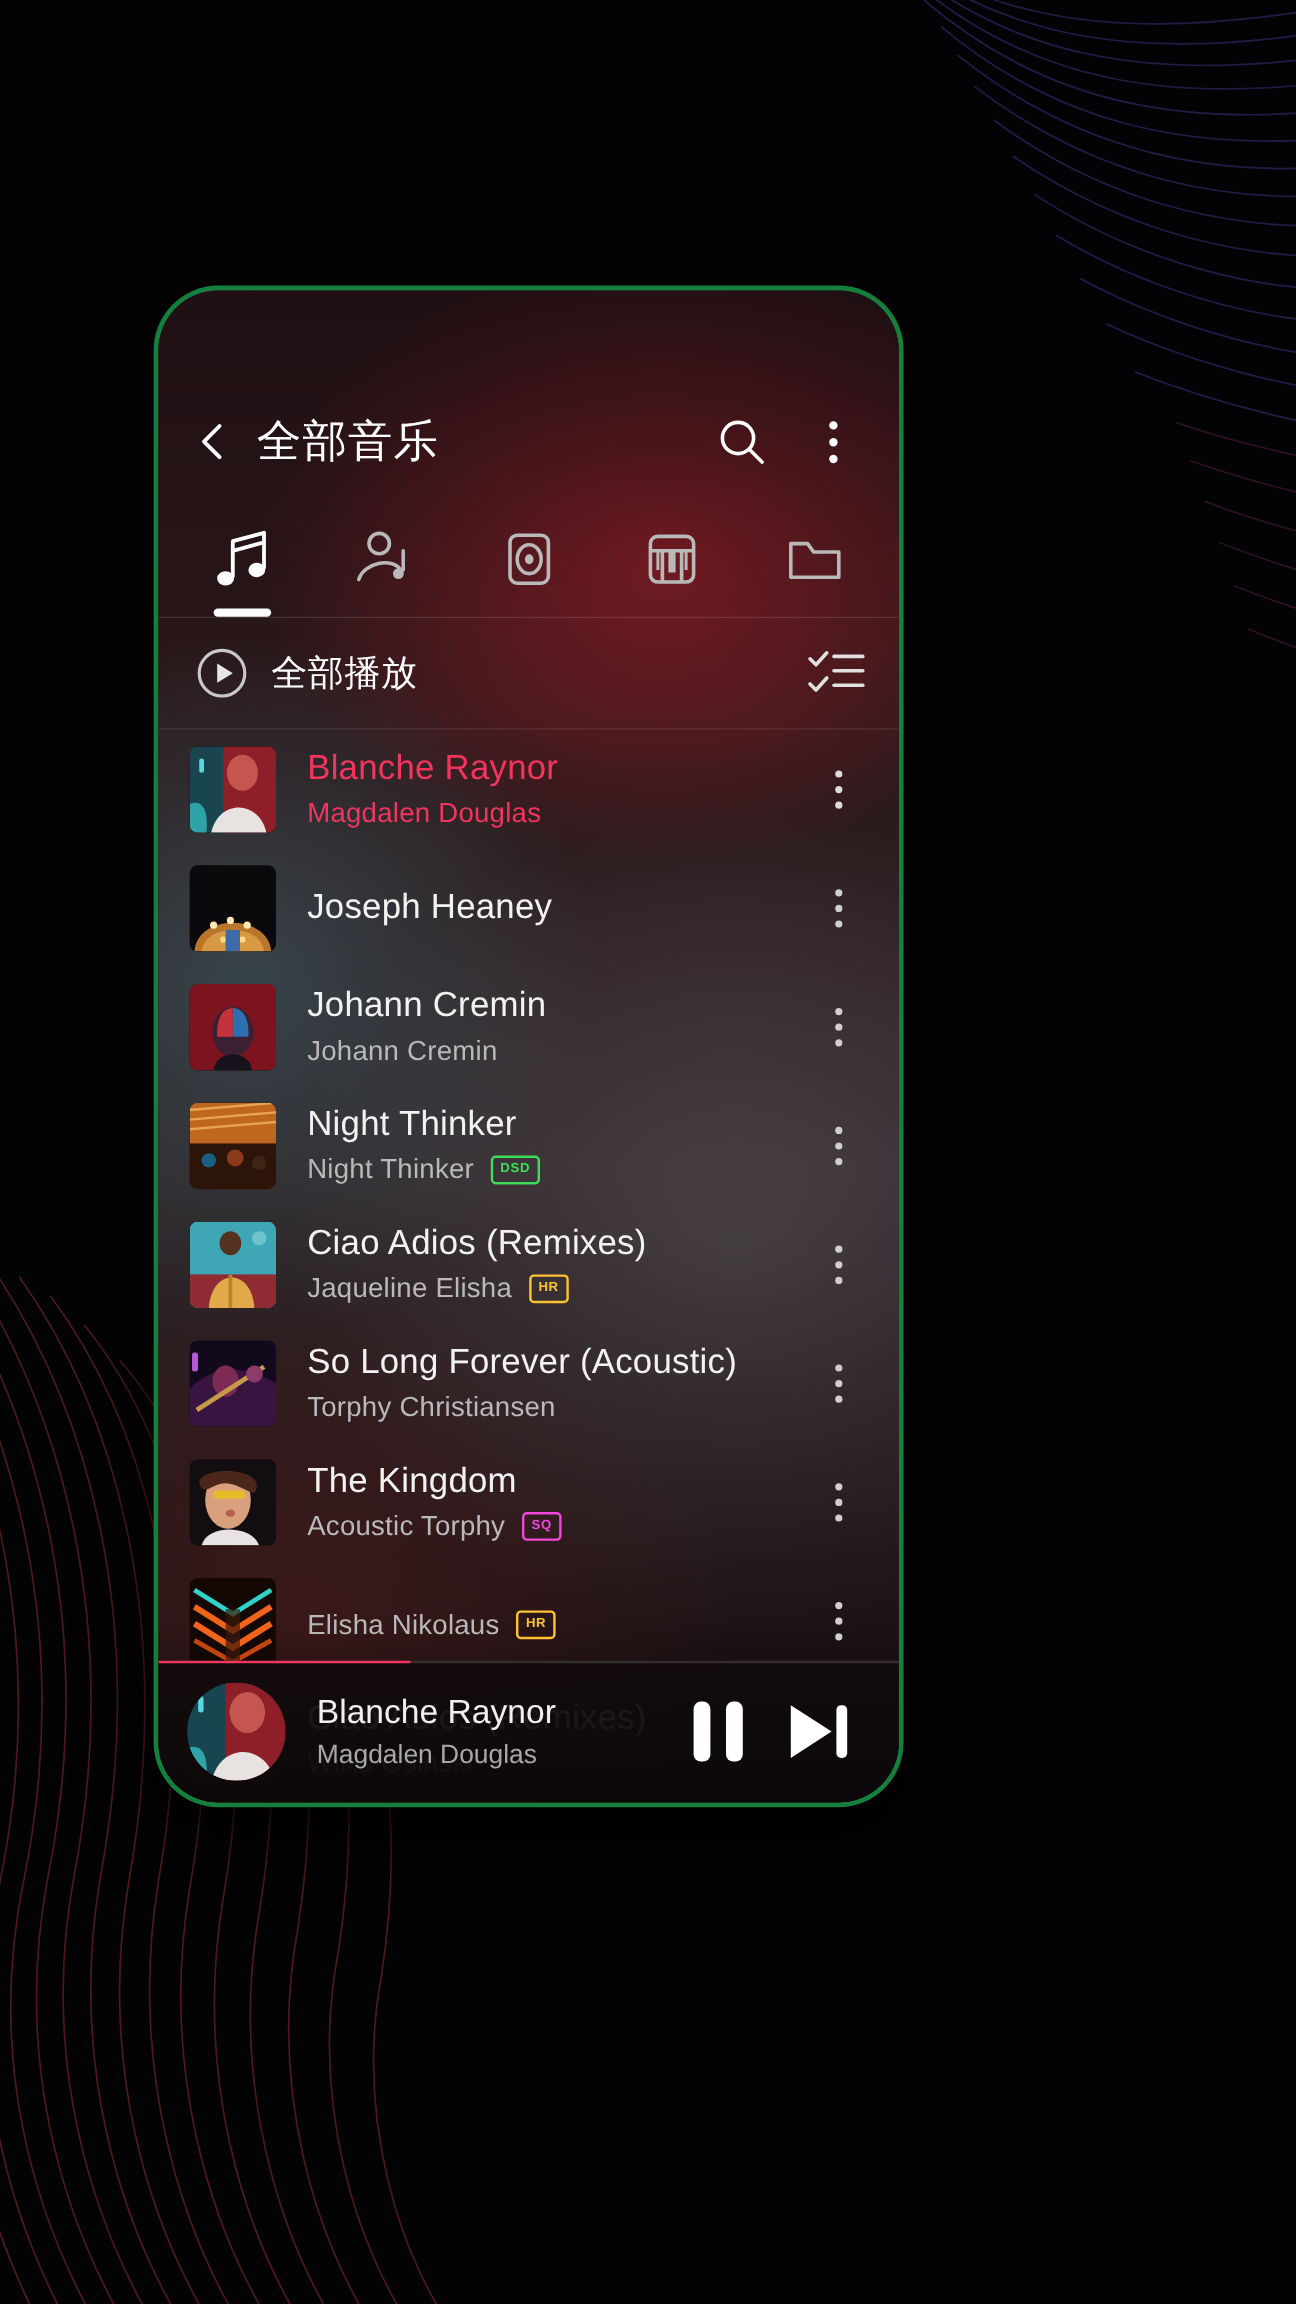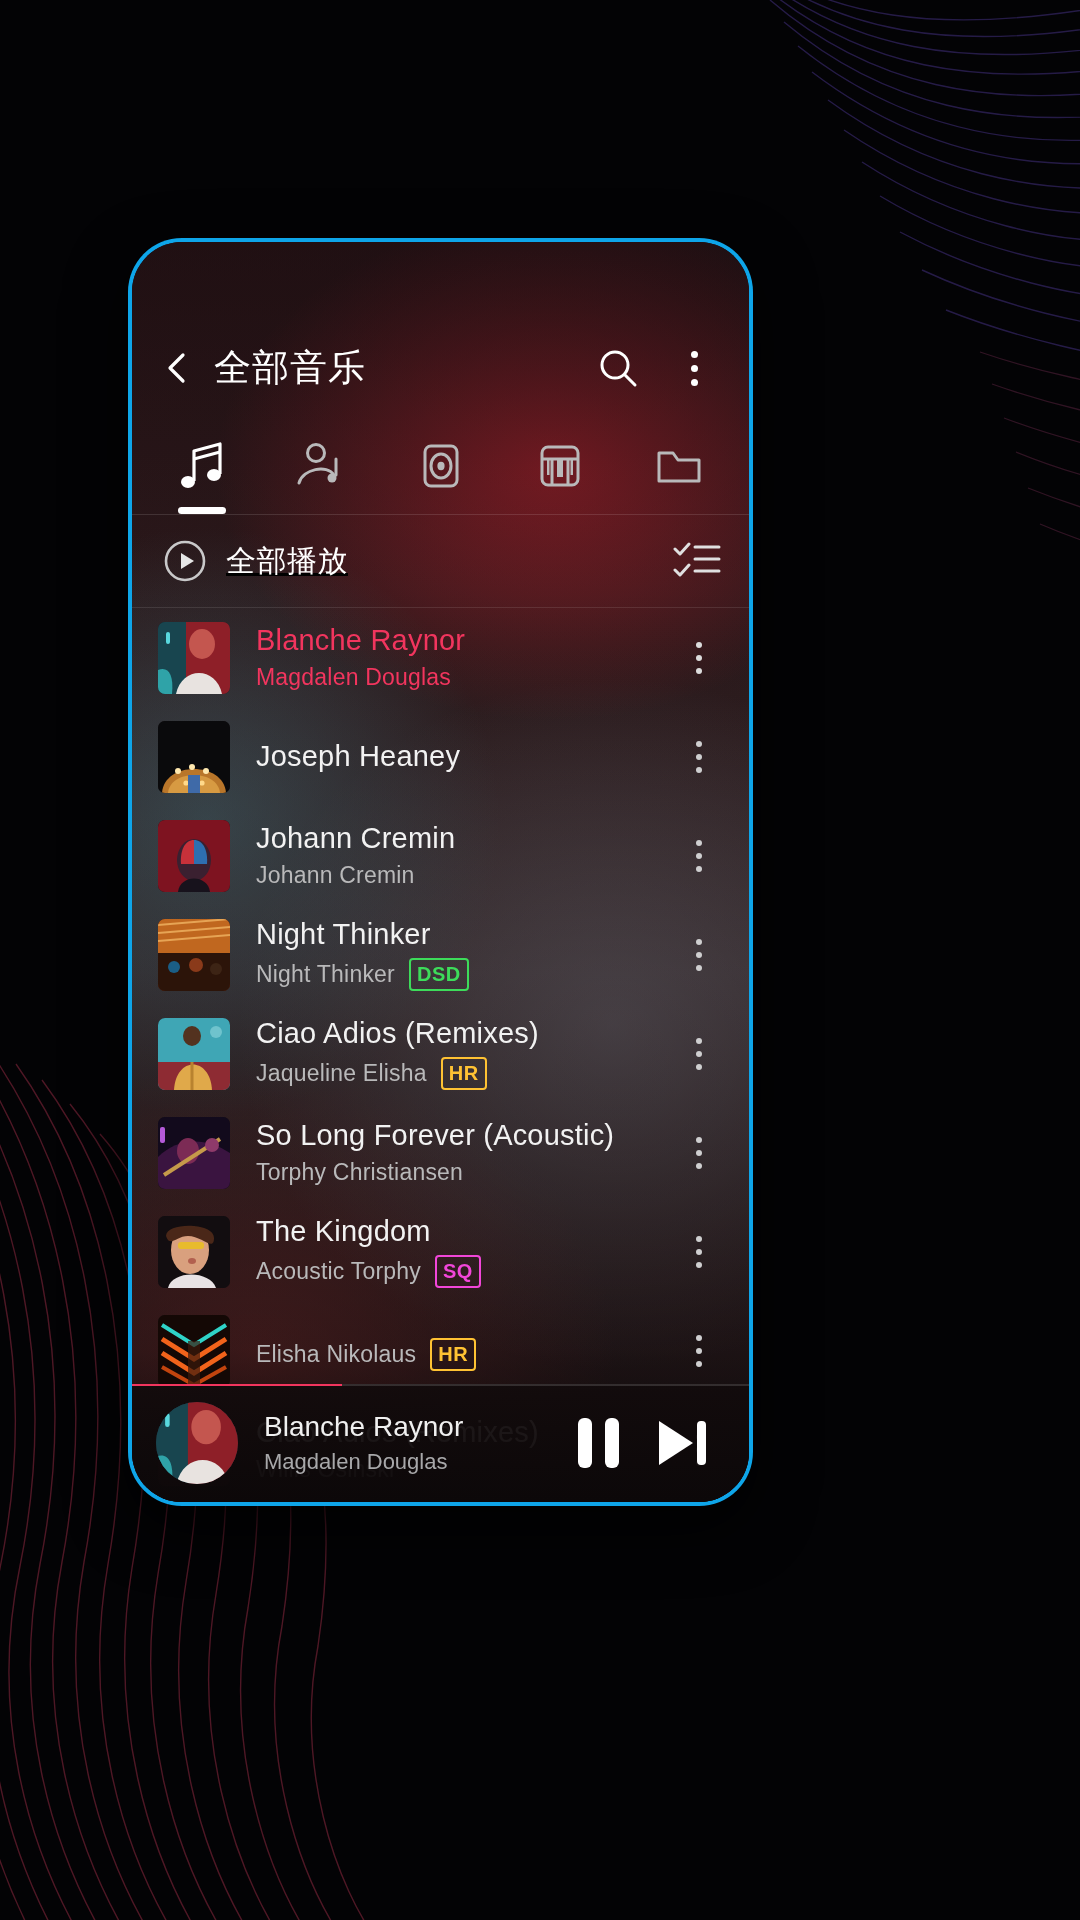--- a/index.html
+++ b/index.html
@@ -19,21 +19,21 @@
   #wallpaper svg { position:absolute; }
   .topo-tr { top:-40px; right:-60px; opacity:.75; }
   .topo-bl { bottom:-30px; left:-80px; opacity:.75; }
 
   
   #phone {
     position:absolute;
     left:128px; top:238px;
     width:625px; height:1268px;
     border-radius:54px;
-    background:#0ea5e9;
+    background:#15803d;
     padding:4px;
     box-shadow:0 22px 60px rgba(0,0,0,.85);
   }
   #screen {
     position:relative;
     width:100%; height:100%;
     border-radius:50px;
     overflow:hidden;
     background:#1a1113;
   }
@@ -101,21 +101,21 @@
     height:1px; background:rgba(255,255,255,.12);
   }
 
   
   #playall-row {
     position:relative; z-index:3;
     height:92px;
     display:flex; align-items:center;
     padding:0 28px 0 30px;
   }
-  #playall-left { display:flex; align-items:center; cursor:pointer;text-decoration:underline; }
+  #playall-left { display:flex; align-items:center; cursor:pointer; }
   #playall-label { color:#fff; font-size:30px; margin-left:18px; letter-spacing:.5px; }
   #playall-row .sp { flex:1 1 auto; }
   #select-list-icon { cursor:pointer; }
   #playall-divider {
     position:relative; z-index:3;
     height:1px; background:rgba(255,255,255,.10);
     margin:0 0 0 0;
   }
 
   
@@ -150,21 +150,21 @@
     display:flex; align-items:center;
     margin-top:7px;
   }
   .song-artist {
     color:#b9b9ba; font-size:23px;
     white-space:nowrap; overflow:hidden; text-overflow:ellipsis;
     letter-spacing:.2px;
   }
   .badge {
     margin-left:14px;
-    font-size:20px;
+    font-size:11px;
     line-height:1;
     padding:4px 6px 5px;
     border:2px solid currentColor;
     border-radius:4px;
     font-weight:700;
     letter-spacing:.5px;
     flex:0 0 auto;
   }
   .song-row.playing .song-title,
   .song-row.playing .song-artist { color:#f2355e; }

